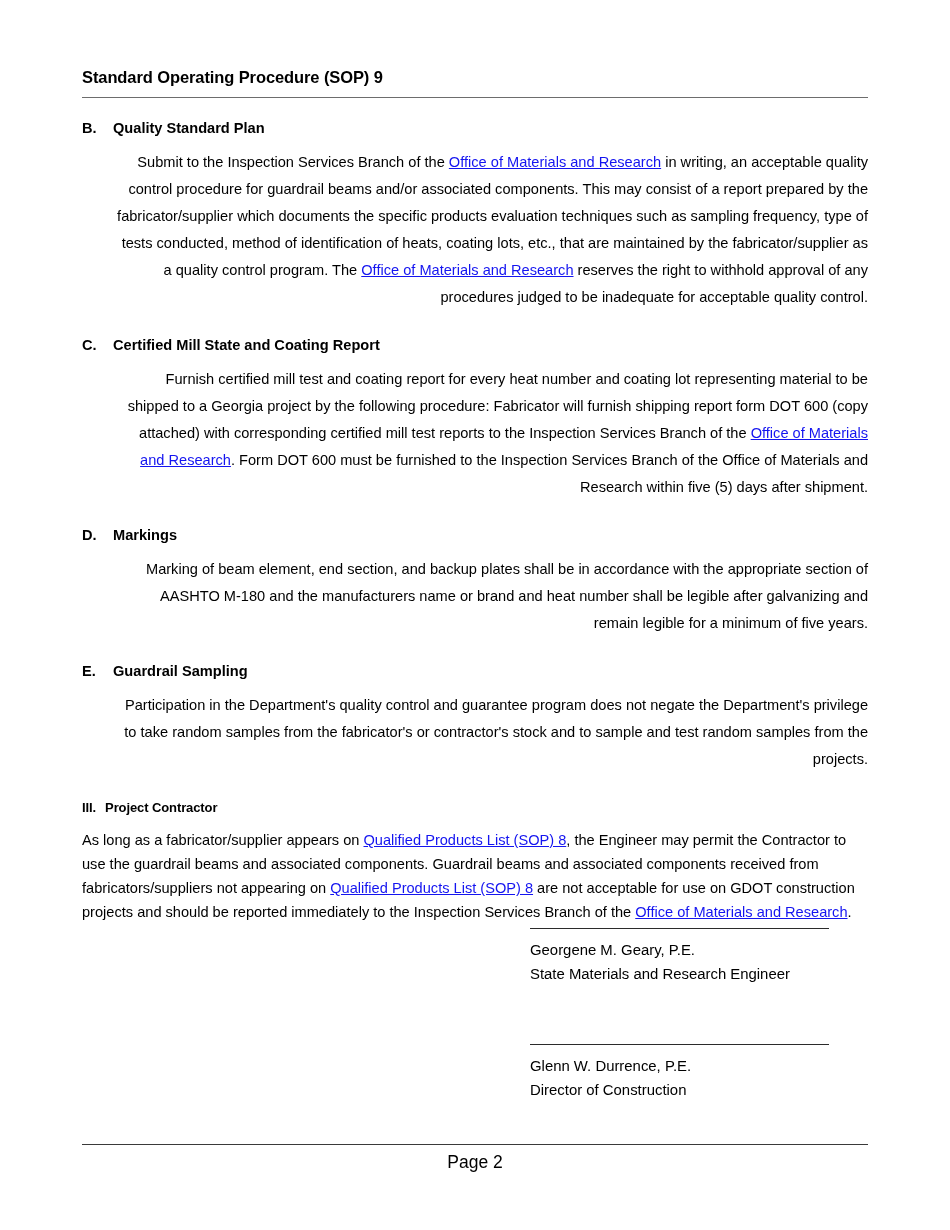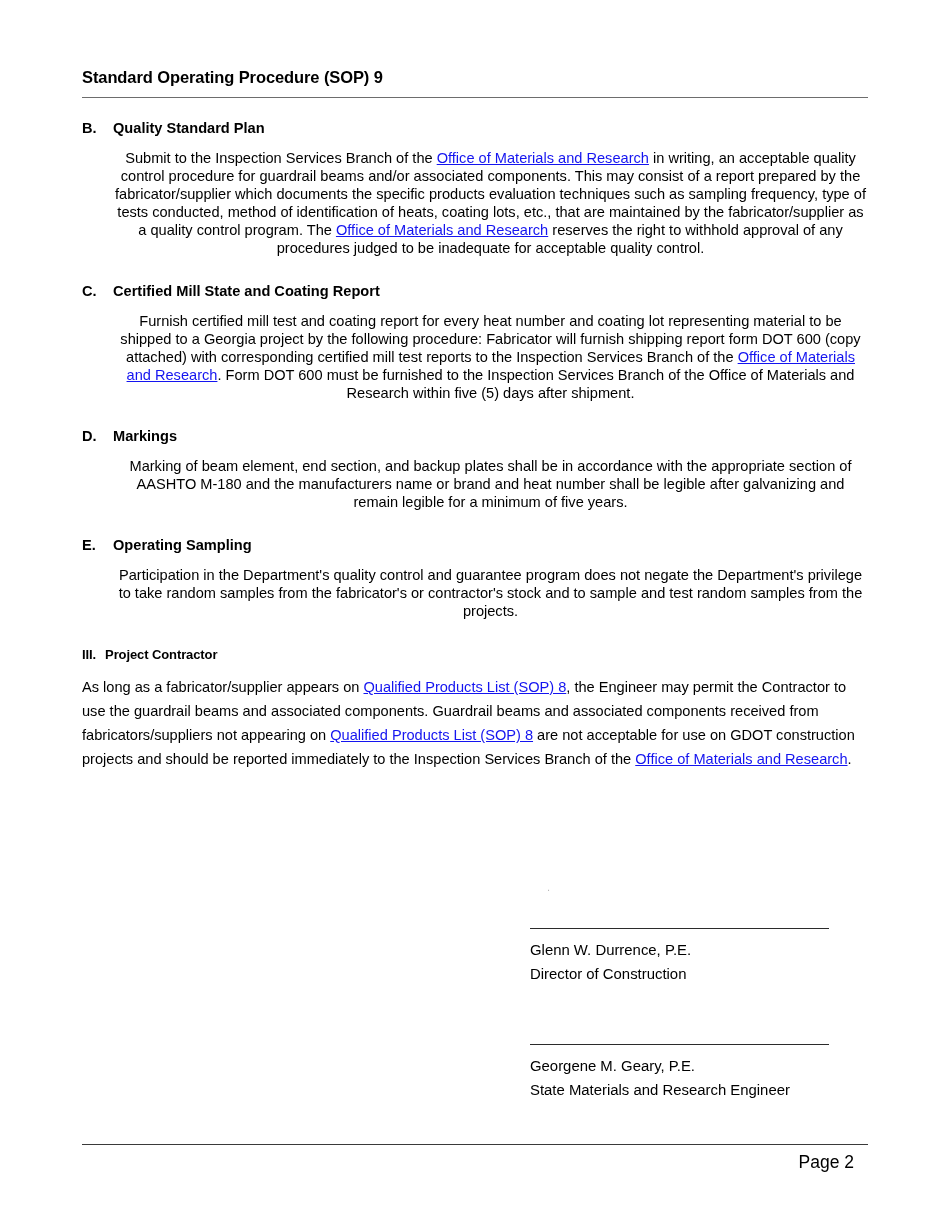--- a/index.html
+++ b/index.html
@@ -68,22 +68,22 @@
   }
   .sec-letter {
     width: 31px;
     flex: 0 0 31px;
     font-weight: bold;
   }
   .sec-title { font-weight: bold; }
 
   .sec-body {
     margin: 0 0 22px 31px;
-    text-align: center;
-    line-height: 18px;
+    text-align: right;
+    line-height: 27px;
   }
 
   
   .roman-heading {
     display: flex;
     align-items: baseline;
     font-size: 13px;
     font-weight: bold;
     line-height: 26px;
     margin: 8px 0 7px 0;
@@ -142,24 +142,24 @@
   .footer-rule {
     position: absolute;
     left: 82px;
     top: 1128px;
     width: 786px;
     height: 0;
     border-top: 1.5px solid #3a3a3a;
   }
   .footer {
     position: absolute;
-    left: 68px;
+    left: 82px;
     top: 1134px;
     width: 786px;
-    text-align: right;
+    text-align: center;
   }
   .footer-page {
     display: inline-block;
     font-family: "Liberation Sans", sans-serif;
     font-size: 17.5px;
     line-height: 24px;
     color: #000000;
   }
 </style>
 </head>
@@ -192,48 +192,48 @@
         <div class="lettered-section">
           <div class="sec-heading">
             <span class="sec-letter">D.</span>
             <span class="sec-title">Markings</span>
           </div>
           <p class="sec-body"><span>Marking of beam element, end section, and backup plates shall be in accordance with the appropriate section of AASHTO M-180 and the manufacturers name or brand and heat number shall be legible after galvanizing and remain legible for a minimum of five years.</span></p>
         </div>
         <div class="lettered-section">
           <div class="sec-heading">
             <span class="sec-letter">E.</span>
-            <span class="sec-title">Operating Sampling</span>
+            <span class="sec-title">Guardrail Sampling</span>
           </div>
           <p class="sec-body"><span>Participation in the Department's quality control and guarantee program does not negate the Department's privilege to take random samples from the fabricator's or contractor's stock and to sample and test random samples from the projects.</span></p>
         </div>
       </div>
 
     <div class="roman-section">
       <div class="roman-heading">
         <span class="roman-num">III.</span>
         <span class="roman-title">Project Contractor</span>
       </div>
       <p class="roman-body" id="roman-body"><span>As long as a fabricator/supplier appears on </span><span class="doclink">Qualified Products List (SOP) 8</span><span>, the Engineer may permit the Contractor to use the guardrail beams and associated components. Guardrail beams and associated components received from fabricators/suppliers not appearing on </span><span class="doclink">Qualified Products List (SOP) 8</span><span> are not acceptable for use on GDOT construction projects and should be reported immediately to the Inspection Services Branch of the </span><span class="doclink">Office of Materials and Research</span><span>.</span></p>
     </div>
 
   </div>
 
   <div class="artifact-mark">.</div>
 
   <div class="signatures" id="signature-blocks">
       <div class="sig-block">
         <div class="sig-rule"></div>
+        <div class="sig-name">Georgene M. Geary, P.E.</div>
+        <div class="sig-title">State Materials and Research Engineer</div>
+      </div>
+      <div class="sig-block">
+        <div class="sig-rule"></div>
         <div class="sig-name">Glenn W. Durrence, P.E.</div>
         <div class="sig-title">Director of Construction</div>
-      </div>
-      <div class="sig-block">
-        <div class="sig-rule"></div>
-        <div class="sig-name">Georgene M. Geary, P.E.</div>
-        <div class="sig-title">State Materials and Research Engineer</div>
       </div>
     </div>
 
   <div class="footer-rule"></div>
   <div class="footer">
     <span class="footer-page">Page 2</span>
   </div>
 
 </div>
 

